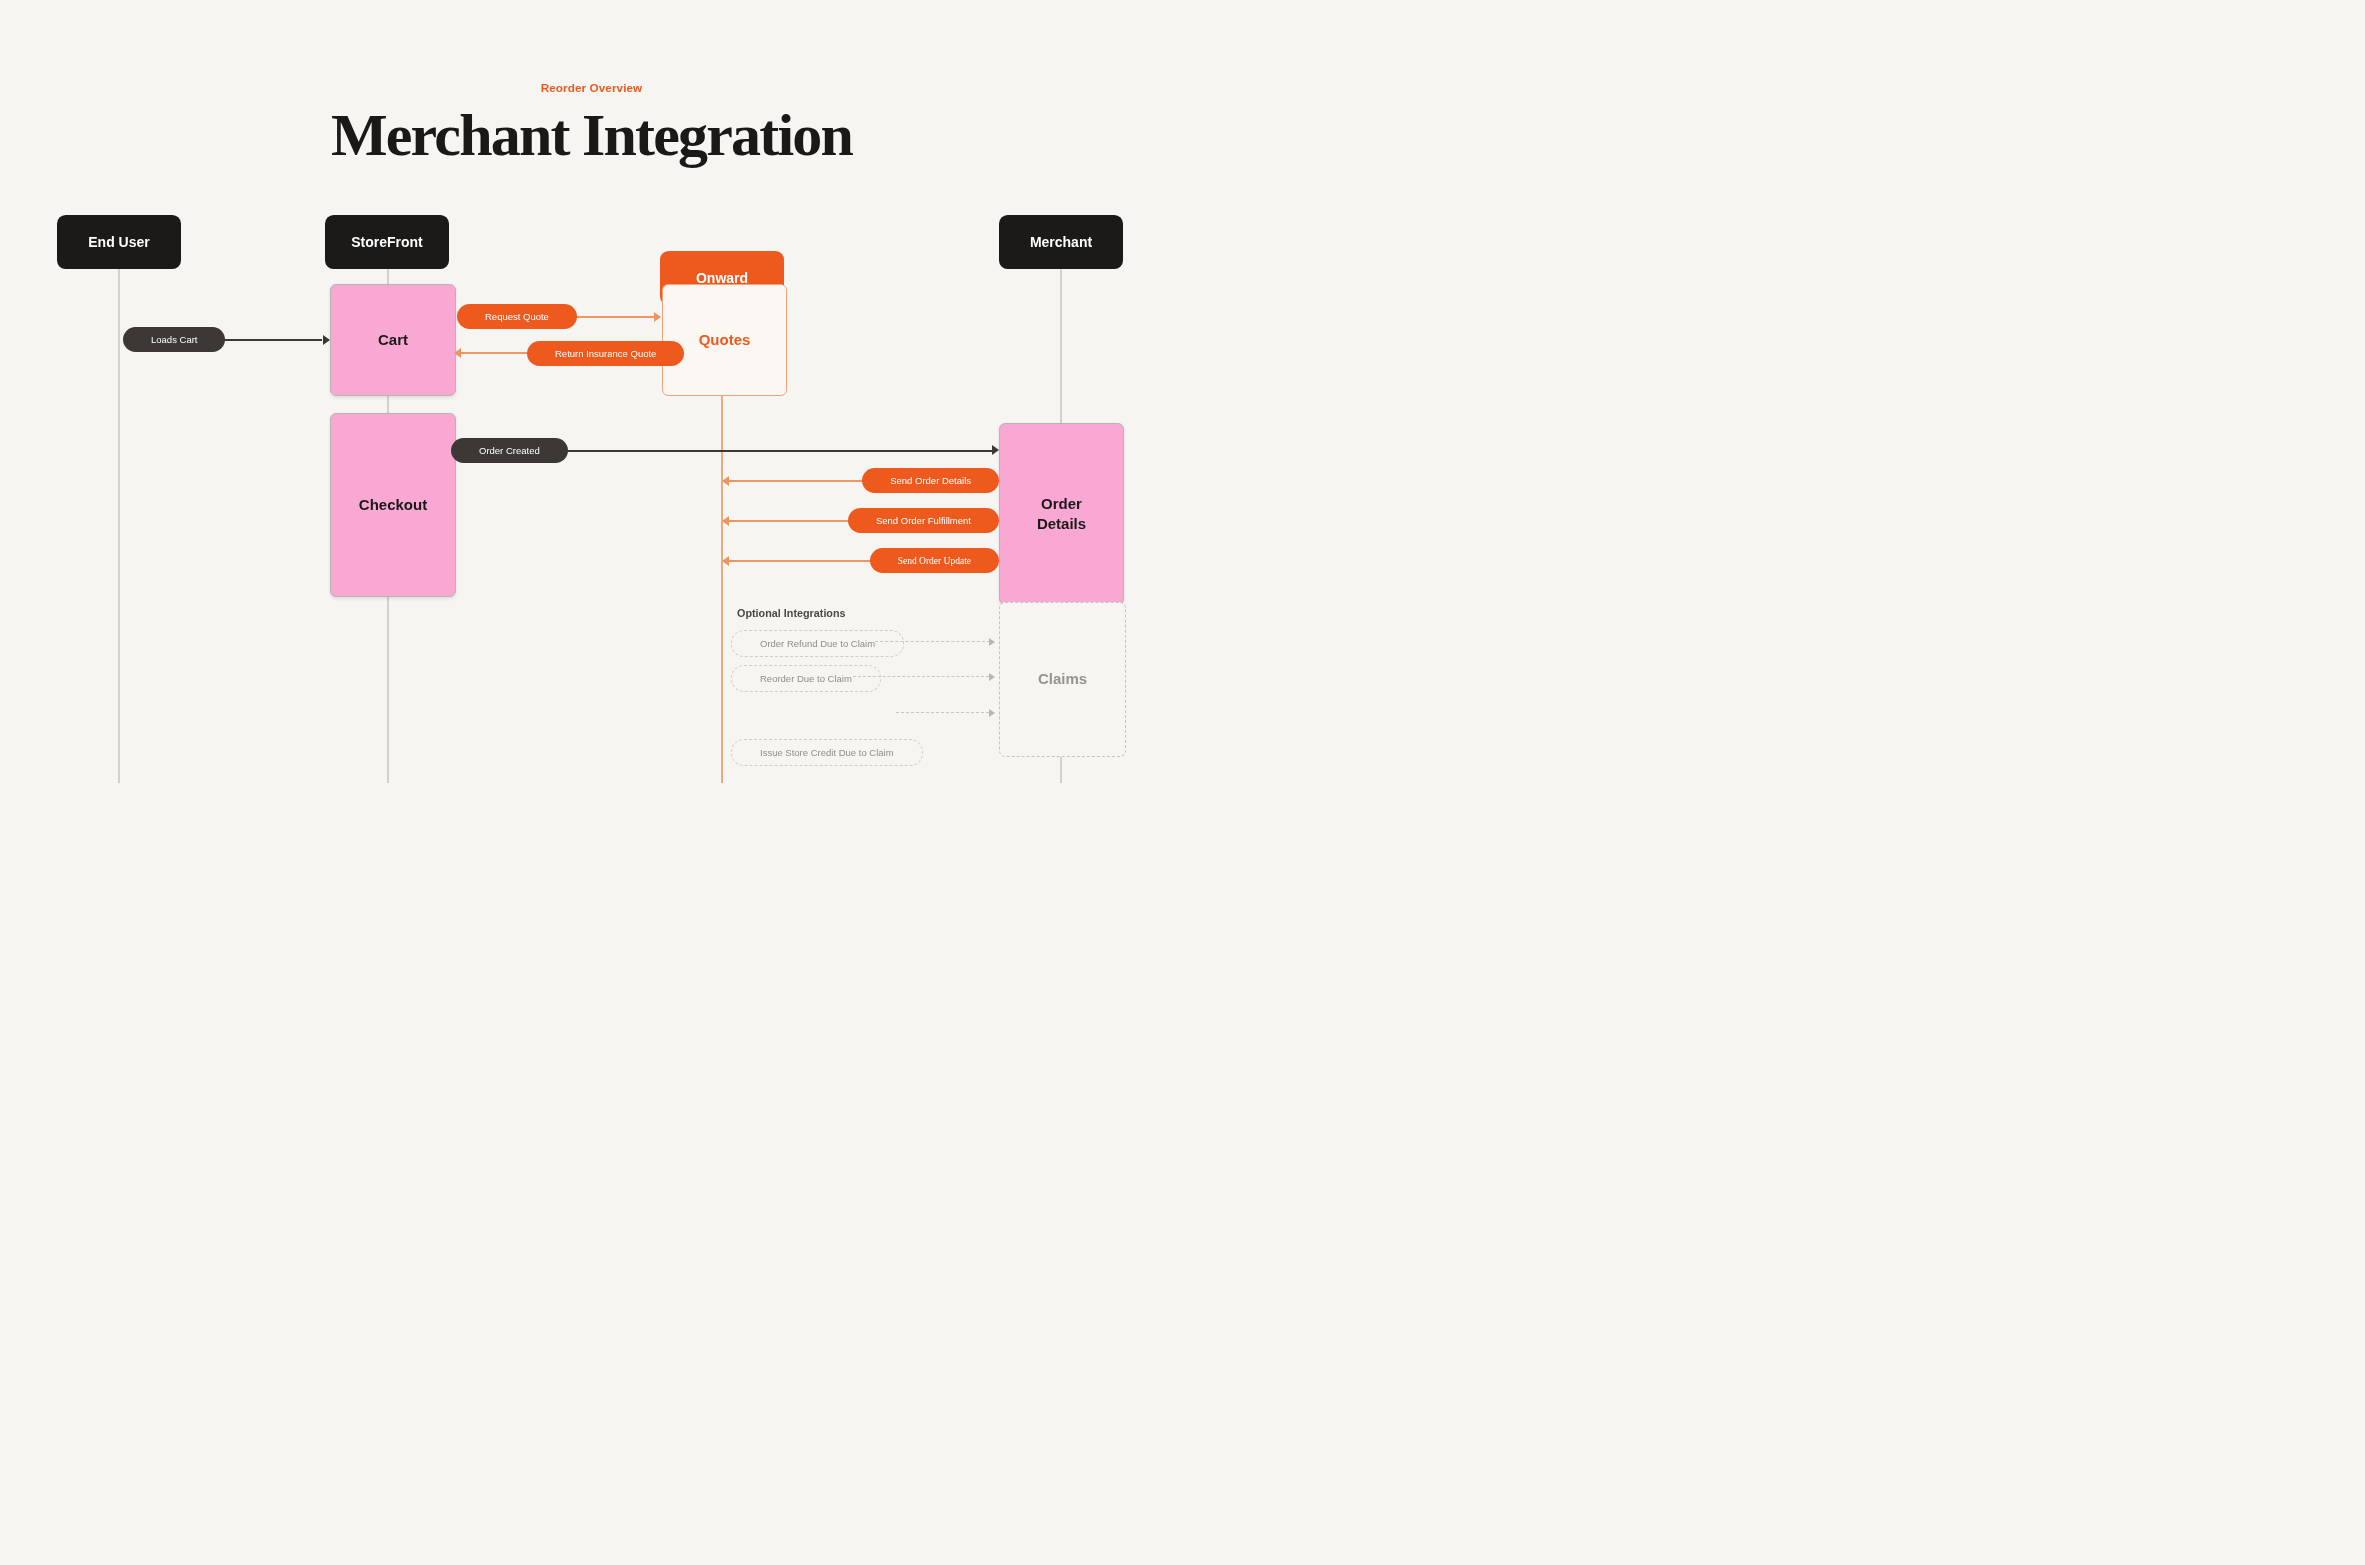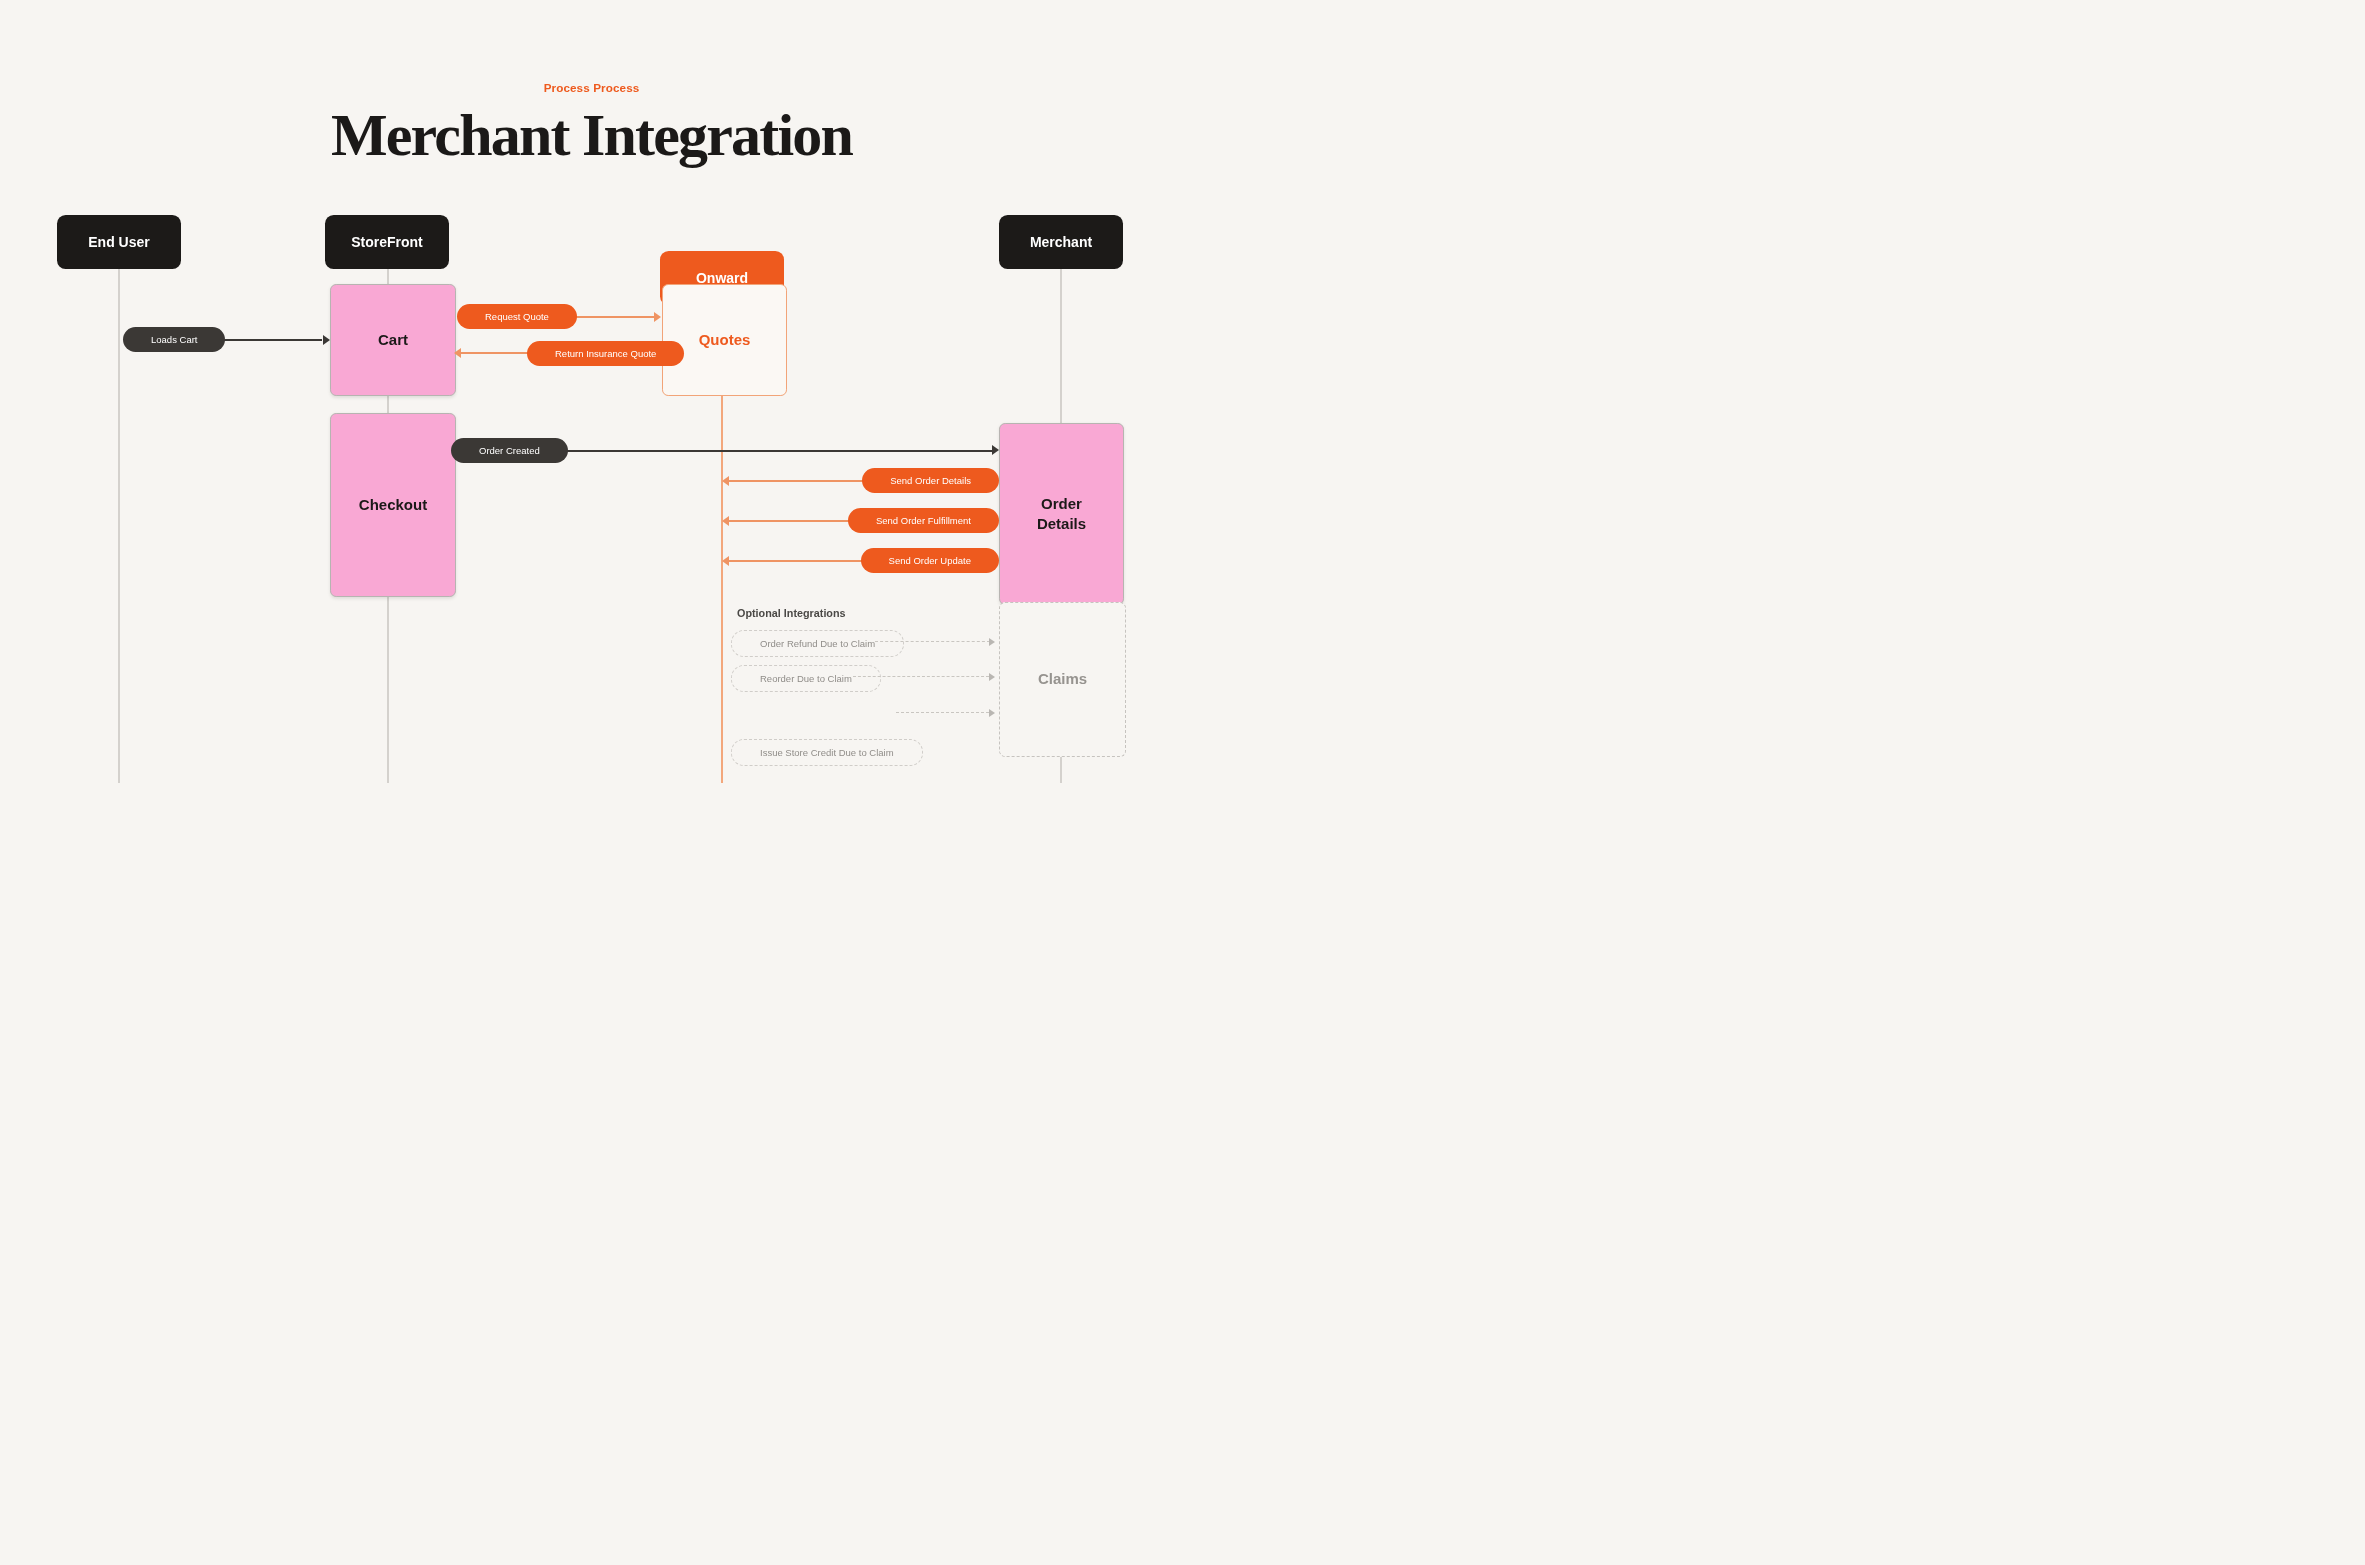--- a/index.html
+++ b/index.html
@@ -53,21 +53,21 @@
   .head.gray{color:#B9B6B2;border-width:4.3px 0 4.3px 6.8px;}
   .opt-heading{
     position:absolute;font-size:10.8px;font-weight:bold;color:#4B4946;
   }
 </style>
 </head>
 <body>
 
 <div class="canvas">
 
-  <div class="eyebrow">Process Process</div>
+  <div class="eyebrow">Reorder Overview</div>
   <h1 class="title">Merchant Integration</h1>
 
   <div class="lifeline" style="left:118px;"></div>
   <div class="lifeline" style="left:387px;"></div>
   <div class="lifeline orange" style="left:721px;"></div>
   <div class="lifeline" style="left:1060px;"></div>
 
   <div class="actor dark" style="left:57px;">End User</div>
   <div class="actor dark" style="left:325px;">StoreFront</div>
   <div class="actor accent" style="left:660px;">Onward</div>
@@ -100,21 +100,21 @@
   <div class="line accent" style="left:729px;top:480px;width:166px;"></div>
   <div class="head l accent" style="left:722px;top:476px;"></div>
   <div class="pill accent" style="right:184px;top:468px;">Send Order Details</div>
 
   <div class="line accent" style="left:729px;top:520px;width:148px;"></div>
   <div class="head l accent" style="left:722px;top:516px;"></div>
   <div class="pill accent" style="right:184px;top:508px;">Send Order Fulfillment</div>
 
   <div class="line accent" style="left:729px;top:560px;width:160px;"></div>
   <div class="head l accent" style="left:722px;top:556px;"></div>
-  <div class="pill accent" style="right:184px;top:548px;">Send Order Update</div>
+  <div class="pill accent" style="right:184px;top:548px;font-family:Liberation Serif, serif;">Send Order Update</div>
 
   <div class="opt-heading" style="left:737px;top:607px;">Optional Integrations</div>
 
   <div class="pill ghost" style="left:731px;top:630px;">Order Refund Due to Claim</div>
   <div class="dashline" style="left:875px;top:641px;width:115px;"></div>
   <div class="head r gray" style="left:989px;top:638px;"></div>
 
   <div class="pill ghost" style="left:731px;top:665px;">Reorder Due to Claim</div>
   <div class="dashline" style="left:853px;top:676px;width:136px;"></div>
   <div class="head r gray" style="left:989px;top:673px;"></div>

